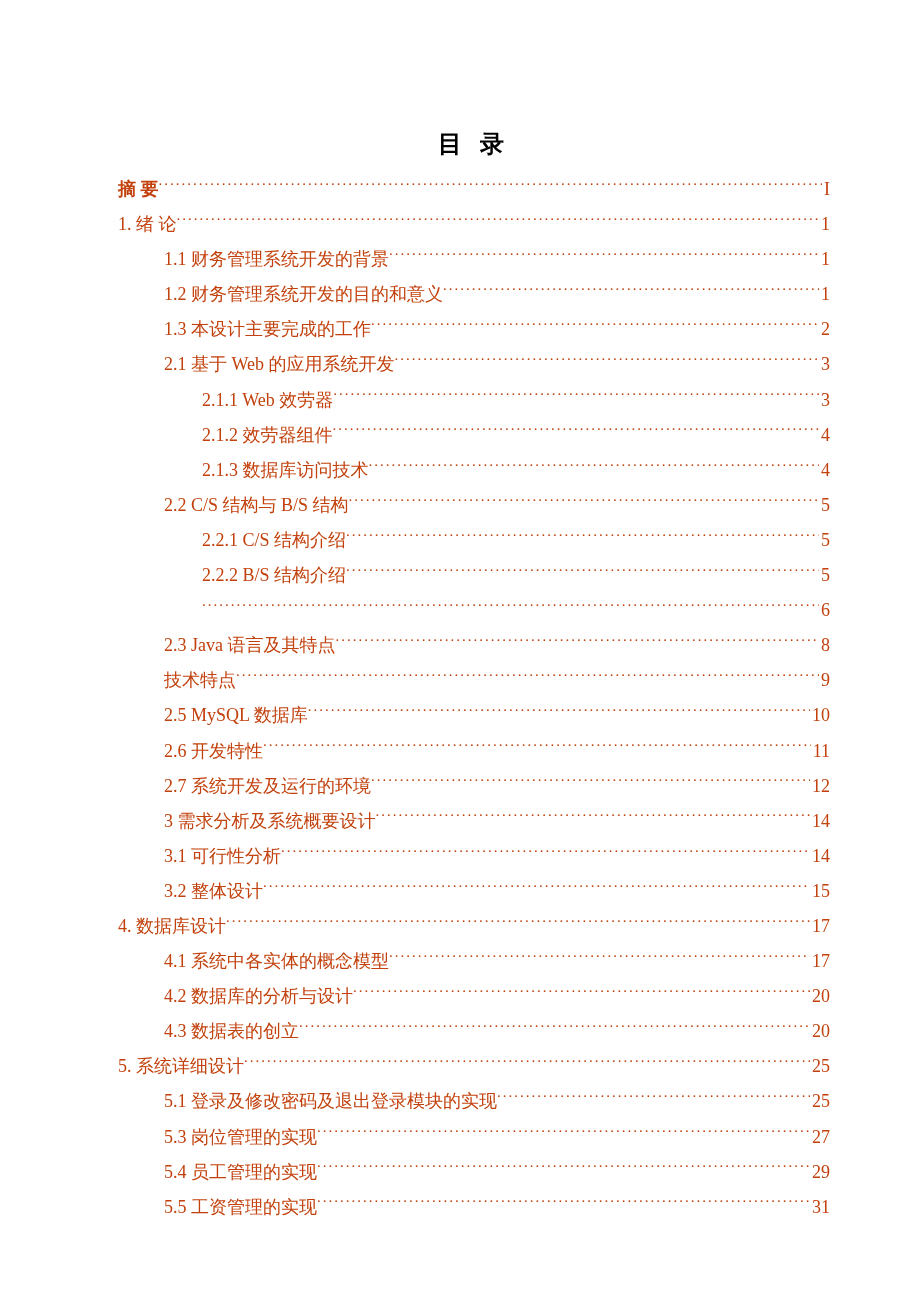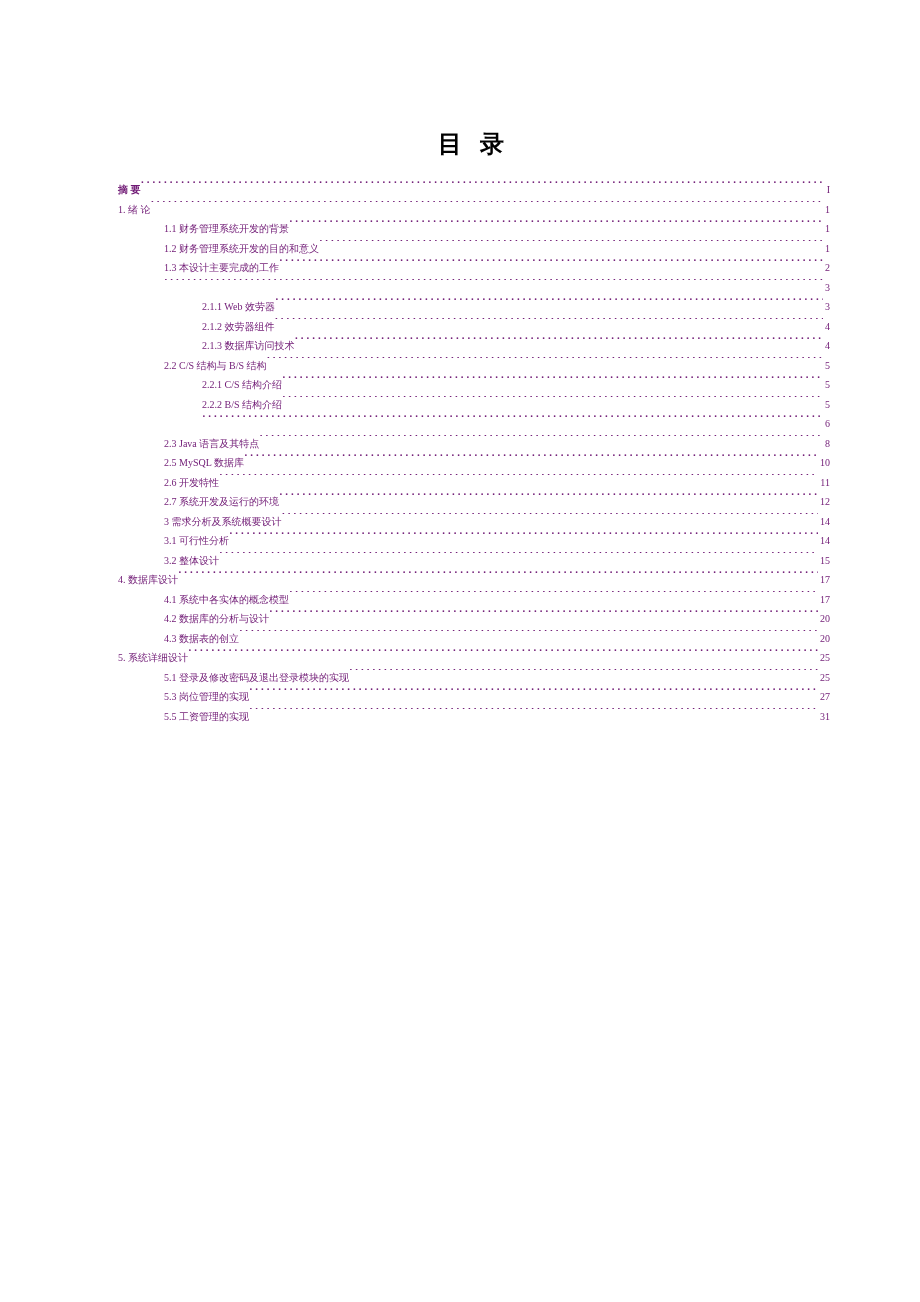--- a/index.html
+++ b/index.html
@@ -14,30 +14,30 @@
       font-family: "SimSun", "宋体", serif;
       position: relative;
     }
     .page {
       padding: 128px 90px 0 118px;
     }
     .title {
       text-align: center;
       font-size: 24px;
       font-weight: bold;
-      margin-bottom: 20px;
+      margin-bottom: 12px;
       letter-spacing: 6px;
     }
     .toc-line {
       display: flex;
       align-items: baseline;
-      font-size: 10px;
+      font-size: 18px;
       line-height: 1.95;
       white-space: nowrap;
-      color: #701a75;
+      color: #c2410c;
     }
     .toc-label {
       flex-shrink: 0;
     }
     .toc-dots {
       flex: 1;
       overflow: hidden;
       letter-spacing: 2px;
       position: relative;
       height: 1.2em;
@@ -85,20 +85,21 @@
         <span class="toc-label">1.2  财务管理系统开发的目的和意义</span>
         <span class="toc-dots"></span>
         <span class="toc-page">1</span>
       </div>
       <div class="toc-line indent-2">
         <span class="toc-label">1.3  本设计主要完成的工作</span>
         <span class="toc-dots"></span>
         <span class="toc-page">2</span>
       </div>
       <div class="toc-line indent-2">
+        <span class="toc-label">2.1  基于 Web 的应用系统开发</span>
         <span class="toc-dots"></span>
         <span class="toc-page">3</span>
       </div>
       <div class="toc-line indent-3">
         <span class="toc-label">2.1.1  Web 效劳器</span>
         <span class="toc-dots"></span>
         <span class="toc-page">3</span>
       </div>
       <div class="toc-line indent-3">
         <span class="toc-label">2.1.2  效劳器组件</span>
@@ -128,20 +129,25 @@
       <div class="toc-line indent-3">
         <span class="toc-dots"></span>
         <span class="toc-page">6</span>
       </div>
       <div class="toc-line indent-2">
         <span class="toc-label">2.3 Java 语言及其特点</span>
         <span class="toc-dots"></span>
         <span class="toc-page">8</span>
       </div>
       <div class="toc-line indent-2">
+        <span class="toc-label">技术特点</span>
+        <span class="toc-dots"></span>
+        <span class="toc-page">9</span>
+      </div>
+      <div class="toc-line indent-2">
         <span class="toc-label">2.5 MySQL 数据库</span>
         <span class="toc-dots"></span>
         <span class="toc-page">10</span>
       </div>
       <div class="toc-line indent-2">
         <span class="toc-label">2.6 开发特性</span>
         <span class="toc-dots"></span>
         <span class="toc-page">11</span>
       </div>
       <div class="toc-line indent-2">
@@ -191,20 +197,25 @@
       </div>
       <div class="toc-line indent-2">
         <span class="toc-label">5.1  登录及修改密码及退出登录模块的实现</span>
         <span class="toc-dots"></span>
         <span class="toc-page">25</span>
       </div>
       <div class="toc-line indent-2">
         <span class="toc-label">5.3  岗位管理的实现</span>
         <span class="toc-dots"></span>
         <span class="toc-page">27</span>
+      </div>
+      <div class="toc-line indent-2">
+        <span class="toc-label">5.4  员工管理的实现</span>
+        <span class="toc-dots"></span>
+        <span class="toc-page">29</span>
       </div>
       <div class="toc-line indent-2">
         <span class="toc-label">5.5  工资管理的实现</span>
         <span class="toc-dots"></span>
         <span class="toc-page">31</span>
       </div>
     </div>
 </div>
 
 </body></html>

